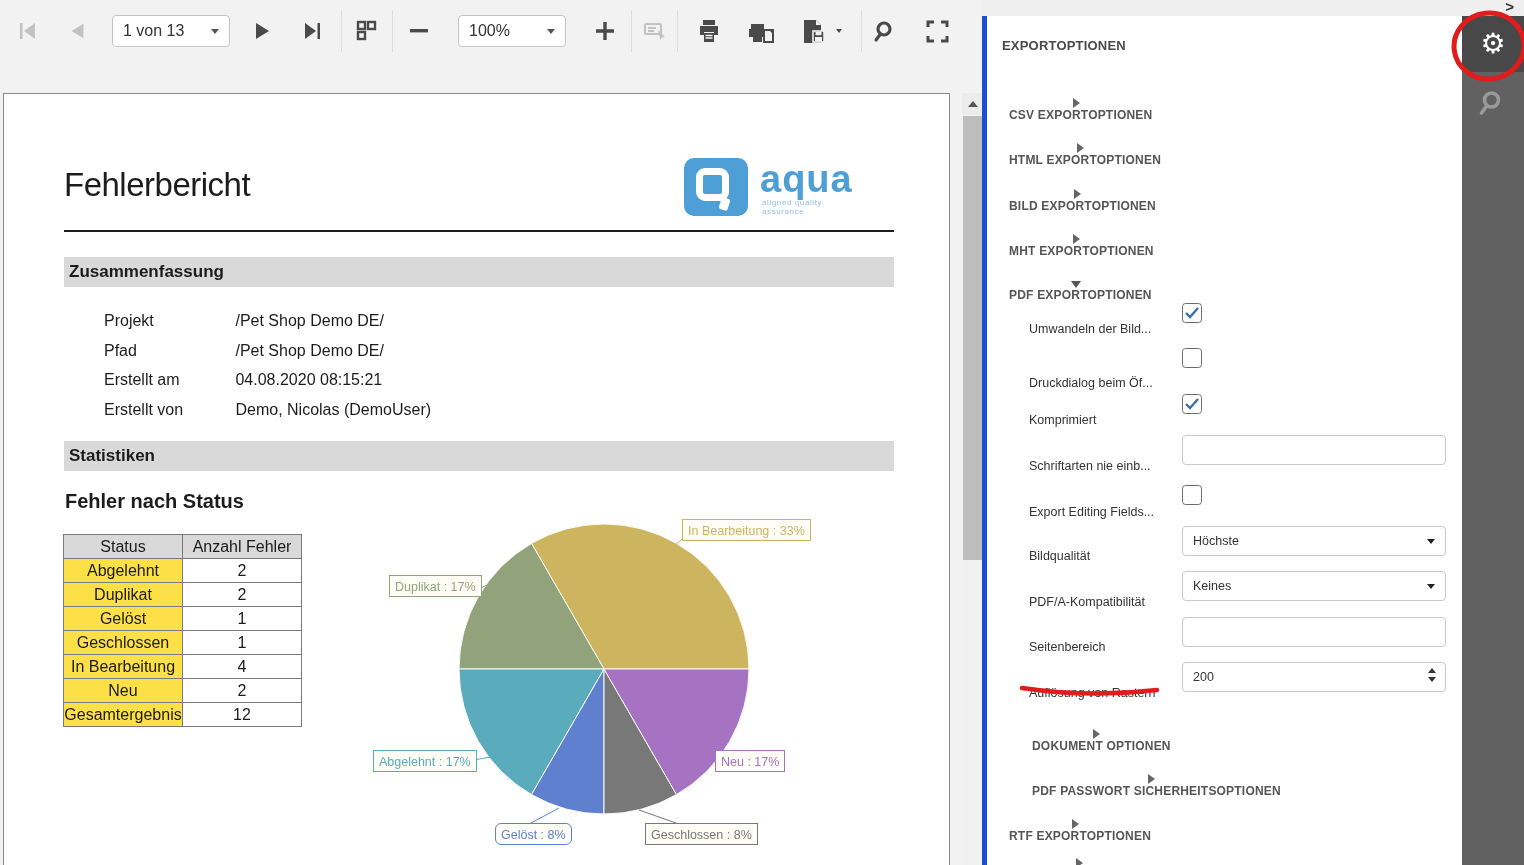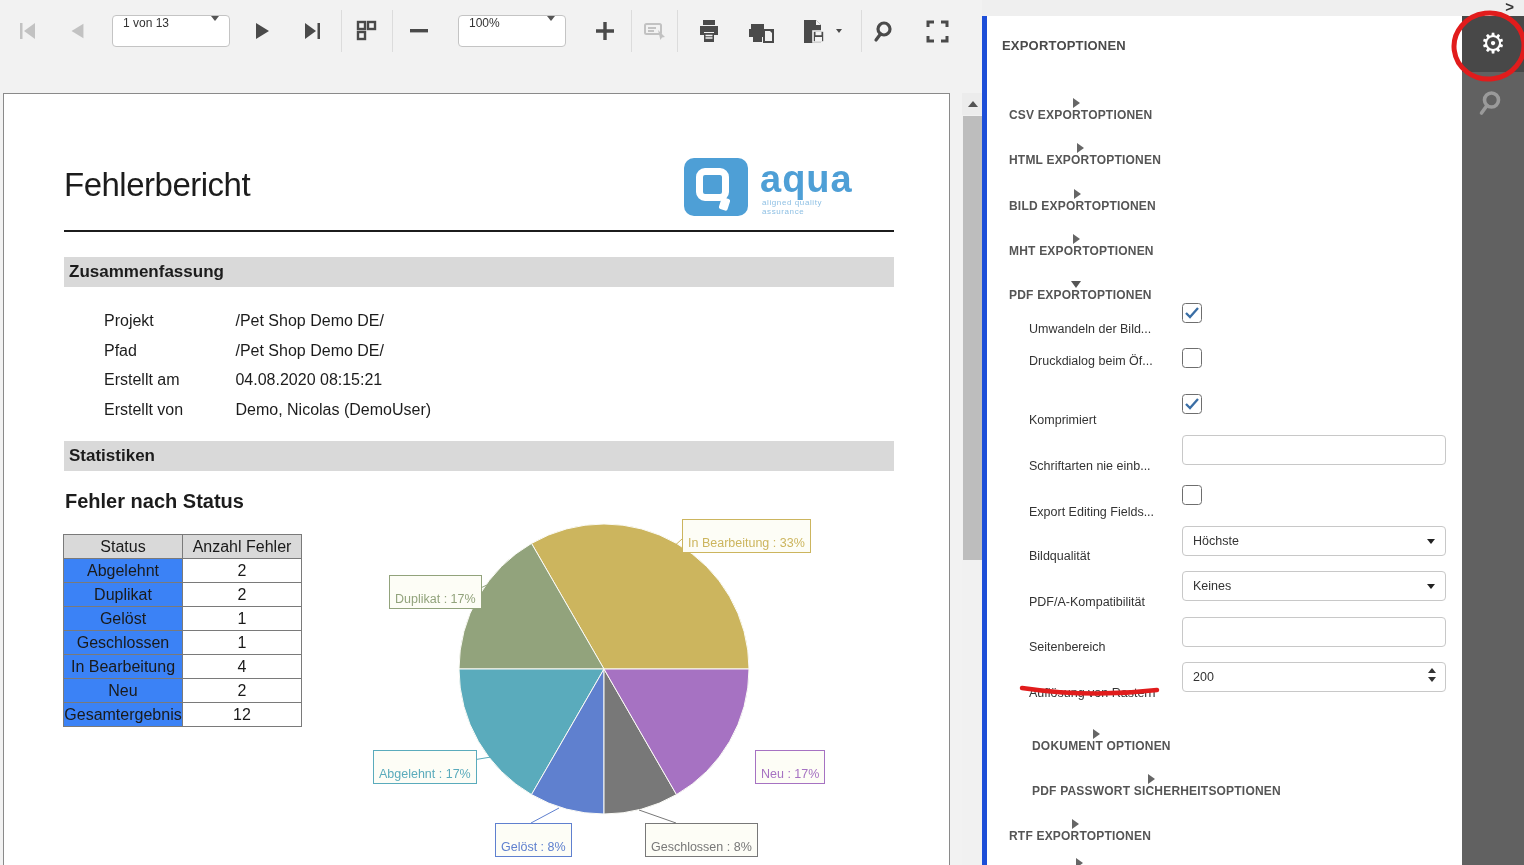--- a/index.html
+++ b/index.html
@@ -6,21 +6,21 @@
   html,body { width:1524px; height:865px; overflow:hidden;
     font-family:"Liberation Sans", sans-serif; background:#fff; }
 
   
   #viewer { position:absolute; left:0; top:0; width:982px; height:865px; background:#f2f2f2; }
   #toolbar { position:absolute; left:0; top:0; width:982px; height:62px; }
   .tbtn { position:absolute; top:12px; width:38px; height:38px; display:flex; align-items:center; justify-content:center; color:#4a4a4a; cursor:pointer; }
   .tbtn.disabled { color:#c2c2c2; }
   .tsep { position:absolute; top:10px; width:1px; height:42px; background:#dcdcdc; }
   .tbox { position:absolute; top:15px; height:32px; background:#fff; border:1px solid #c4c4c4; border-radius:4px;
-          font-size:12px; color:#333; display:flex; padding:0 10px; cursor:pointer; }
+          font-size:16px; color:#333; display:flex; align-items:center; padding:0 10px; cursor:pointer; }
   .tbox .caret { margin-left:auto; }
   .caret { width:0; height:0; border-left:4px solid transparent; border-right:4px solid transparent; border-top:5px solid #555; }
   .caret-sm { width:0; height:0; border-left:3.5px solid transparent; border-right:3.5px solid transparent; border-top:4.5px solid #4a4a4a; }
 
   
   #page { position:absolute; left:3px; top:93px; width:947px; height:772px; background:#fff;
           border:1px solid #8a8a8a; border-bottom:none; color:#1c1c1c; }
   #doc-title { position:absolute; left:60px; top:72px; font-size:33px; font-weight:500; letter-spacing:-0.5px; }
   #logo { position:absolute; left:680px; top:64px; width:180px; height:60px; }
   #logo .lsq { position:absolute; left:0; top:0; width:64px; height:58px; background:#4e9fd6; border-radius:10px; }
@@ -33,26 +33,26 @@
             font-size:17px; font-weight:700; line-height:30px; padding-left:5px; }
   .fieldrow { position:absolute; left:100px; font-size:16px; height:30px; line-height:30px; }
   .fieldrow .flabel { display:inline-block; width:127px; }
   #subhead { position:absolute; left:61px; top:396px; font-size:20px; font-weight:700; }
 
   
   #stats-table { position:absolute; left:59px; top:440px; border-collapse:collapse; font-size:16px; color:#1a1a1a; }
   #stats-table td, #stats-table th { border:1px solid #7a7a7a; text-align:center; height:24px; font-weight:400; }
   #stats-table th { background:#d9d9d9; width:119px; }
   #stats-table th.c2 { width:119px; }
-  #stats-table td.c1 { background:#3b82f6; width:119px; }
+  #stats-table td.c1 { background:#fde047; width:119px; }
   #stats-table td.c2 { background:#fff; width:119px; }
 
   
   #chart { position:absolute; left:367px; top:412px; width:443px; height:358px; }
-  .callout { position:absolute; border:1px solid; background:#fdfdf6; font-size:12.5px; padding:16px 5px 2px;
+  .callout { position:absolute; border:1px solid; background:#fdfdf6; font-size:12.5px; padding:4px 5px 2px;
              white-space:nowrap; }
 
   
   #vscroll { position:absolute; left:962px; top:93px; width:22px; height:772px; background:#f1f1f1; }
   #vs-up { position:absolute; left:0; top:0; width:22px; height:22px; background:#ececec; display:flex; align-items:center; justify-content:center; cursor:pointer; }
   #vs-up .up { width:0; height:0; border-left:5px solid transparent; border-right:5px solid transparent; border-bottom:6px solid #555; }
   #vs-thumb { position:absolute; left:1px; top:23px; width:20px; height:444px; background:#bdbdbd; cursor:pointer; }
 
   
   #topstrip { position:absolute; left:982px; top:0; width:542px; height:16px; background:#efefef; }
@@ -278,23 +278,23 @@
         <line class="leader" x1="311" y1="33" x2="299" y2="44" stroke-width="1" stroke="#ccb55e"></line>
         <line class="leader" x1="97" y1="88" x2="118" y2="78" stroke-width="1" stroke="#92a37c"></line>
         <line class="leader" x1="96" y1="255" x2="120" y2="251" stroke-width="1" stroke="#5aabbc"></line>
         <line class="leader" x1="160" y1="317" x2="188" y2="302" stroke-width="1" stroke="#5f80cf"></line>
         <line class="leader" x1="305" y1="317" x2="268" y2="304" stroke-width="1" stroke="#787878"></line>
         <line class="leader" x1="344" y1="250" x2="352" y2="237" stroke-width="1" stroke="#a672c2"></line>
       </svg>
       <div class="callout" style="left: 311px; top: 13px; border-color: rgb(204, 181, 94); color: rgb(204, 181, 94);">In Bearbeitung : 33%</div>
       <div class="callout" style="left: 18px; top: 69px; border-color: rgb(146, 163, 124); color: rgb(146, 163, 124);">Duplikat : 17%</div>
       <div class="callout" style="left: 2px; top: 244px; border-color: rgb(90, 171, 188); color: rgb(90, 171, 188);">Abgelehnt : 17%</div>
-      <div class="callout" style="left: 124px; top: 317px; border-color: rgb(95, 128, 207); color: rgb(95, 128, 207);">Gelöst : 8%</div>
+      <div class="callout" style="left: 124px; top: 317px; border-color: rgb(95, 128, 207); color: rgb(95, 128, 207); border-radius: 6px;">Gelöst : 8%</div>
       <div class="callout" style="left: 274px; top: 317px; border-color: rgb(120, 120, 120); color: rgb(120, 120, 120);">Geschlossen : 8%</div>
-      <div class="callout" style="left: 344px; top: 244px; border-color: rgb(166, 114, 194); color: rgb(166, 114, 194); margin-left: 40px;">Neu : 17%</div>
+      <div class="callout" style="left: 344px; top: 244px; border-color: rgb(166, 114, 194); color: rgb(166, 114, 194);">Neu : 17%</div>
     </div>
   </div>
 
   <div id="vscroll">
     <div id="vs-up">
         <span class="up"></span>
       </div>
     <div id="vs-thumb"></div>
   </div>
 </div>
@@ -327,21 +327,21 @@
       <span class="slabel">PDF EXPORTOPTIONEN</span>
     </div>
 
   <div class="opt-label" style="top:306px">Umwandeln der Bild...</div>
   <div class="cb checked" style="top:287px">
     <svg width="14" height="12" viewBox="0 0 14 12">
         <path d="M1 6l4 4 8-9" fill="none" stroke="#3a6ea5" stroke-width="2.3"></path>
       </svg>
     </div>
 
-  <div class="opt-label" style="top:338px">Druckdialog beim Öf...</div>
+  <div class="opt-label" style="top:360px">Druckdialog beim Öf...</div>
   <div class="cb" style="top:332px">
     </div>
 
   <div class="opt-label" style="top:397px">Komprimiert</div>
   <div class="cb checked" style="top:378px">
     <svg width="14" height="12" viewBox="0 0 14 12">
         <path d="M1 6l4 4 8-9" fill="none" stroke="#3a6ea5" stroke-width="2.3"></path>
       </svg>
     </div>
 

